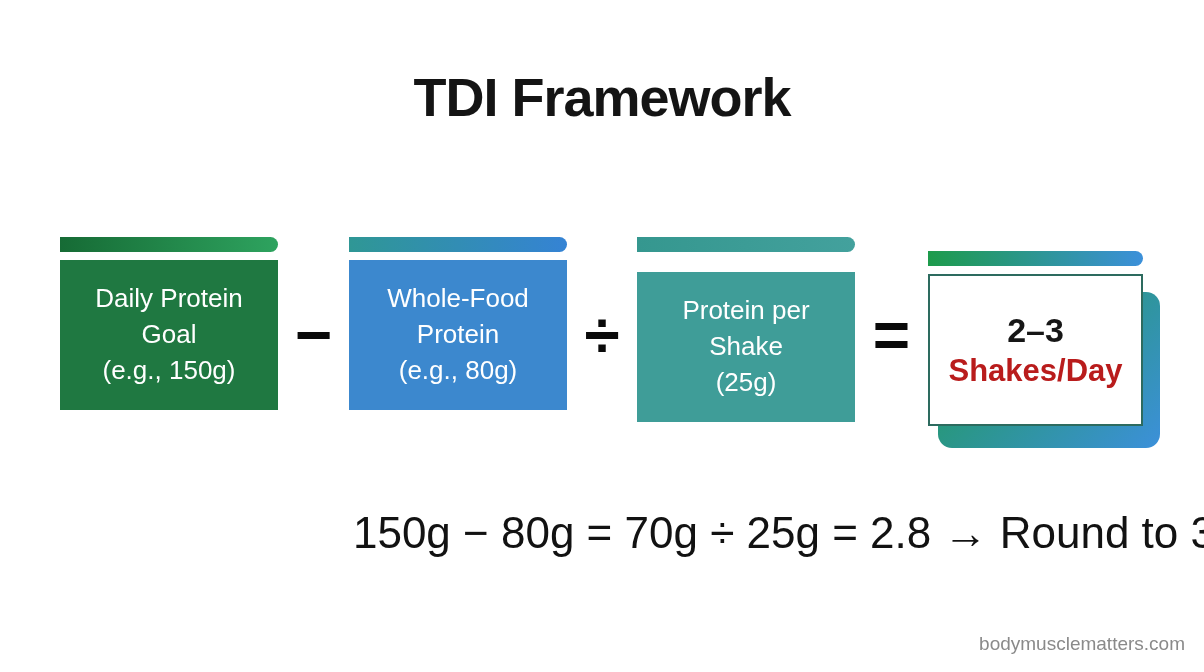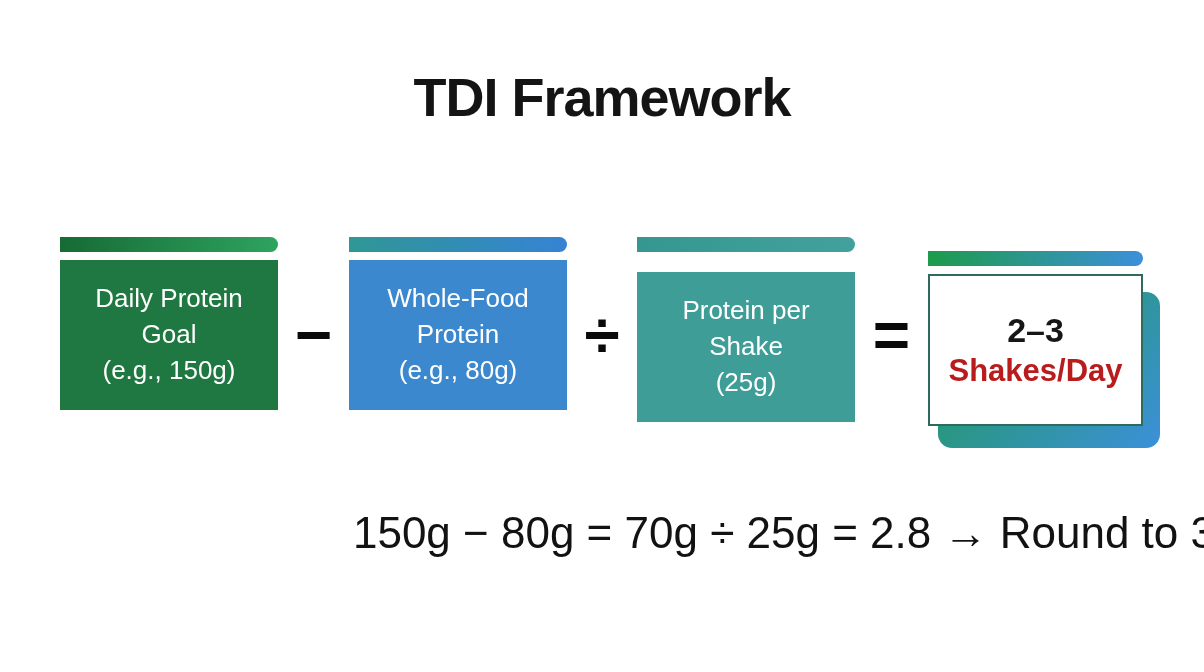--- a/index.html
+++ b/index.html
@@ -125,14 +125,15 @@
     <div class="strip-4"></div>
     <div class="result-shadow"></div>
     <div class="result-box">
       <div class="result-value">2–3</div>
       <div class="result-unit">Shakes/Day</div>
     </div>
   </div>
 
   <div class="formula">150g − 80g = 70g ÷ 25g = 2.8 → Round to 3</div>
 
+  <div class="watermark">bodymusclematters.com</div>
 
 </div>
 
 </body></html>

